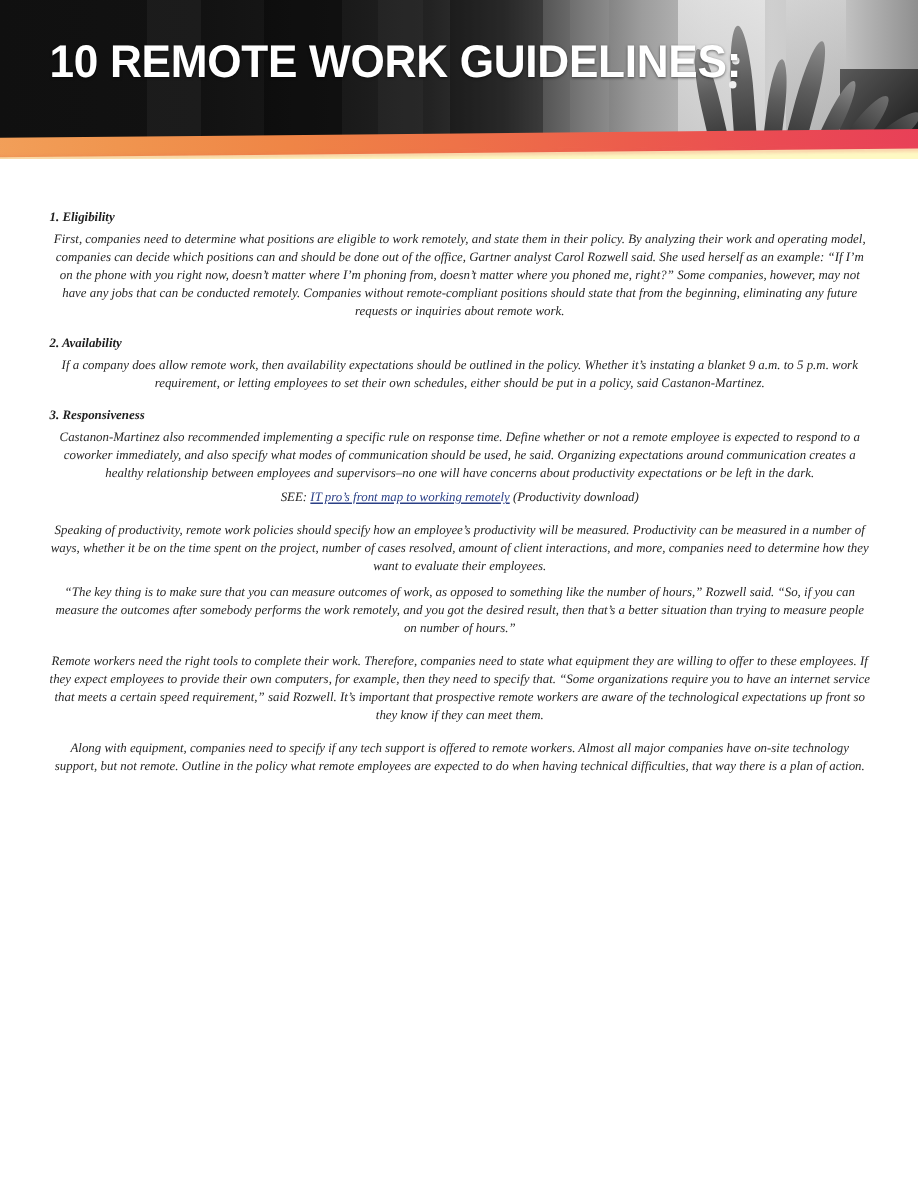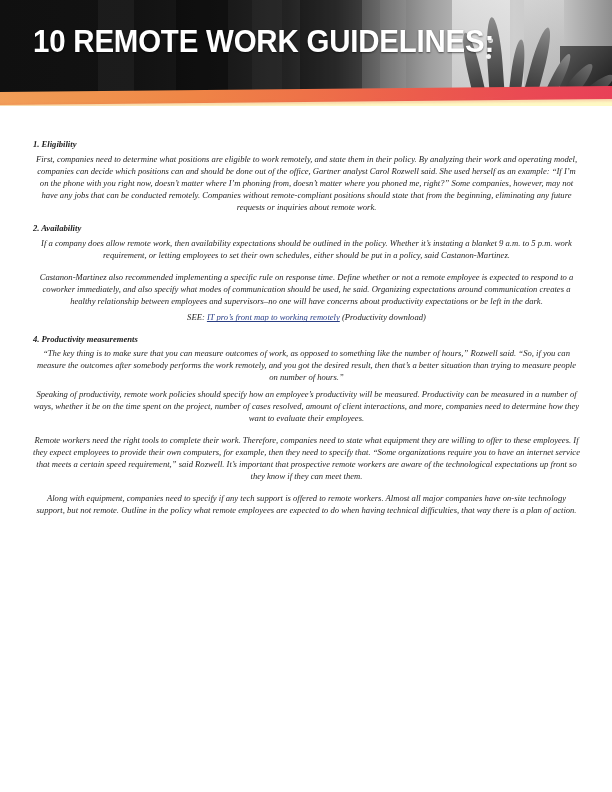--- a/index.html
+++ b/index.html
@@ -254,28 +254,28 @@
       <p class="section-heading">1. Eligibility</p>
       <p class="para">First, companies need to determine what positions are eligible to work remotely, and state them in their policy. By analyzing their work and operating model, companies can decide which positions can and should be done out of the office, Gartner analyst Carol Rozwell said. She used herself as an example: “If I’m on the phone with you right now, doesn’t matter where I’m phoning from, doesn’t matter where you phoned me, right?” Some companies, however, may not have any jobs that can be conducted remotely. Companies without remote-compliant positions should state that from the beginning, eliminating any future requests or inquiries about remote work.</p>
     </div>
 
     <div class="section">
       <p class="section-heading">2. Availability</p>
       <p class="para">If a company does allow remote work, then availability expectations should be outlined in the policy. Whether it’s instating a blanket 9 a.m. to 5 p.m. work requirement, or letting employees to set their own schedules, either should be put in a policy, said Castanon-Martinez.</p>
     </div>
 
     <div class="section">
+      <p class="section-heading">3. Responsiveness</p>
       <p class="para">Castanon-Martinez also recommended implementing a specific rule on response time. Define whether or not a remote employee is expected to respond to a coworker immediately, and also specify what modes of communication should be used, he said. Organizing expectations around communication creates a healthy relationship between employees and supervisors–no one will have concerns about productivity expectations or be left in the dark.</p>
       <p class="para"><span>SEE: </span><a class="doc-link" href="#">IT pro’s front map to working remotely</a><span> (Productivity download)</span></p>
     </div>
 
     <div class="section">
-      <p class="section-heading">4. Productivity measurements</p>
+      <p class="para">Speaking of productivity, remote work policies should specify how an employee’s productivity will be measured. Productivity can be measured in a number of ways, whether it be on the time spent on the project, number of cases resolved, amount of client interactions, and more, companies need to determine how they want to evaluate their employees.</p>
       <p class="para">“The key thing is to make sure that you can measure outcomes of work, as opposed to something like the number of hours,” Rozwell said. “So, if you can measure the outcomes after somebody performs the work remotely, and you got the desired result, then that’s a better situation than trying to measure people on number of hours.”</p>
-      <p class="para">Speaking of productivity, remote work policies should specify how an employee’s productivity will be measured. Productivity can be measured in a number of ways, whether it be on the time spent on the project, number of cases resolved, amount of client interactions, and more, companies need to determine how they want to evaluate their employees.</p>
     </div>
 
     <div class="section">
       <p class="para">Remote workers need the right tools to complete their work. Therefore, companies need to state what equipment they are willing to offer to these employees. If they expect employees to provide their own computers, for example, then they need to specify that. “Some organizations require you to have an internet service that meets a certain speed requirement,” said Rozwell. It’s important that prospective remote workers are aware of the technological expectations up front so they know if they can meet them.</p>
     </div>
 
     <div class="section">
       <p class="para">Along with equipment, companies need to specify if any tech support is offered to remote workers. Almost all major companies have on-site technology support, but not remote. Outline in the policy what remote employees are expected to do when having technical difficulties, that way there is a plan of action.</p>
     </div>
 

